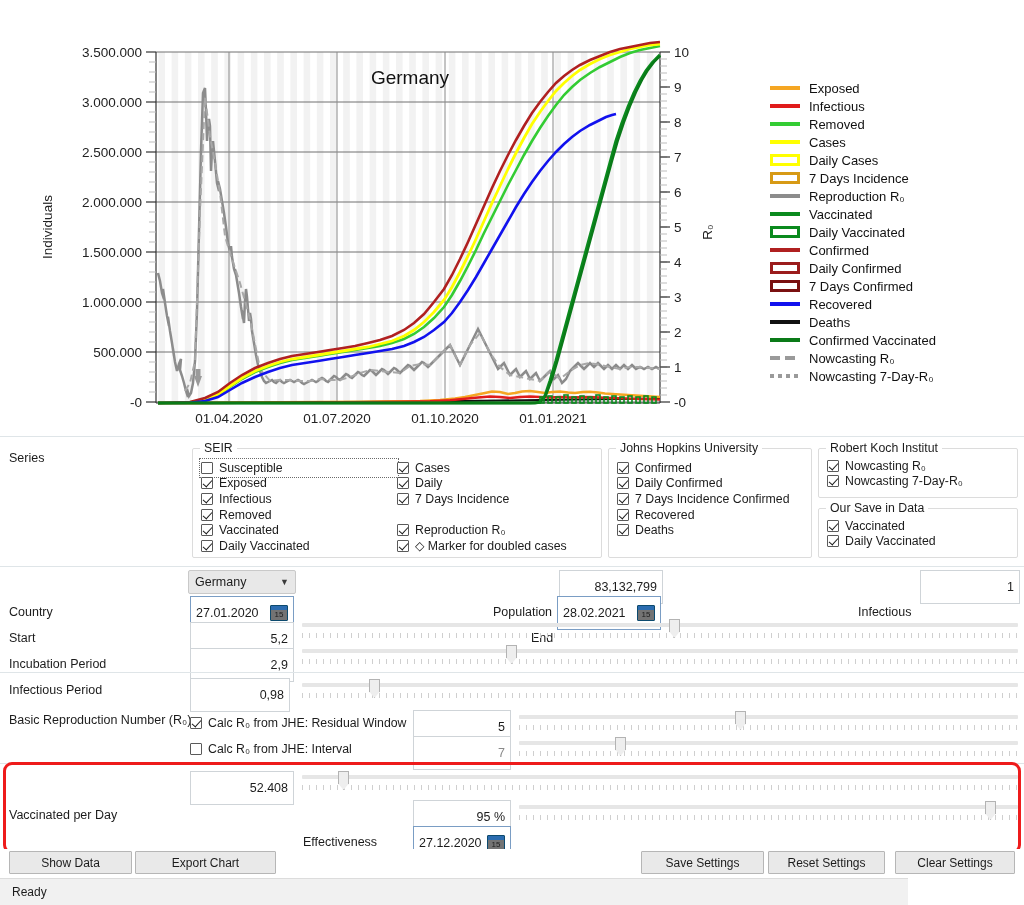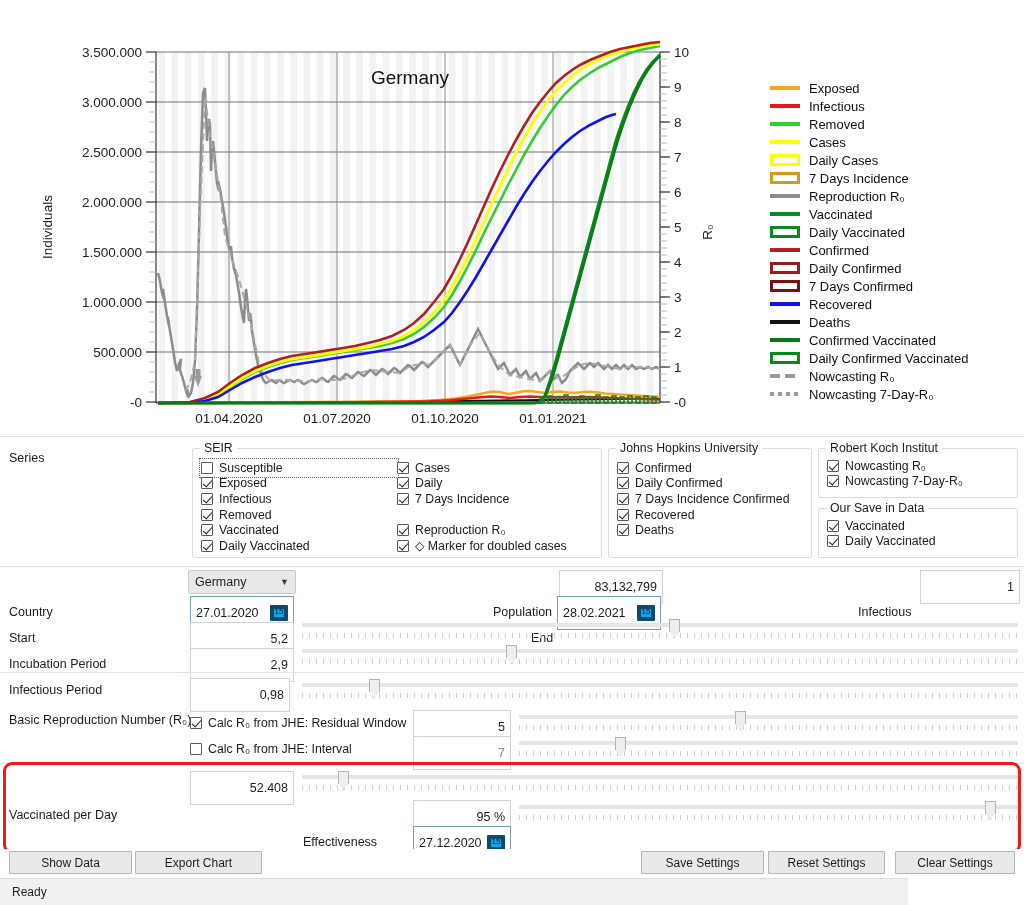--- a/index.html
+++ b/index.html
@@ -70,21 +70,21 @@
   .tbox.focusb { border-color: #7a9dc4; }
   .tbox.dim { color: #8a8a8a; }
   .combo {
     position: absolute; height: 24px; background: #e8e8e8; border: 1px solid #c9c9c9;
     border-radius: 2px; display: flex; align-items: center; padding: 0 6px;
     font-size: 12.5px; color: #1c1c1c;
   }
   .combo .cv { flex: 1; }
   .combo .chev { font-size: 9px; color: #3b3b3b; margin-left: 6px; }
   .datebtn {
-    width: 18px; height: 16px; border: 4px solid #0c4a6e; background: #0ea5e9;
+    width: 18px; height: 16px; border: 1px solid #0c4a6e; background: #737373;
     display: flex; flex-direction: column; align-items: center; justify-content: flex-end;
     margin-left: auto; flex: none; border-radius: 1px; overflow: hidden;
   }
   .datebtn .cap { width: 100%; height: 4px; background: #2b6cb0; }
   .datebtn .num { font-size: 8px; line-height: 10px; color: #1c1c1c; }
 
   
   .slider { position: absolute; height: 26px; }
   .strack { position: absolute; left: 0; top: 4px; width: 100%; height: 4px; background: #e6e6e6; border-radius: 1px; }
   .sticks { position: absolute; left: 0; top: 14px; width: 100%; height: 5px; }
@@ -505,26 +505,20 @@
           <span class="lg-text">Deaths</span>
         </div>
       <div class="lg-row">
           <span class="lg-swatch">
             <span class="lg-line" style="background:#0a7a18"></span>
           </span>
           <span class="lg-text">Confirmed Vaccinated</span>
         </div>
       <div class="lg-row">
           <span class="lg-swatch">
-            <span class="lg-box" style="border-color:#0a8a1e"></span>
-          </span>
-          <span class="lg-text">Daily Confirmed Vaccinated</span>
-        </div>
-      <div class="lg-row">
-          <span class="lg-swatch">
             <span class="lg-dash"></span>
           </span>
           <span class="lg-text">Nowcasting R₀</span>
         </div>
       <div class="lg-row">
           <span class="lg-swatch">
             <span class="lg-dot"></span>
           </span>
           <span class="lg-text">Nowcasting 7-Day-R₀</span>
         </div>
@@ -773,21 +767,21 @@
         </span>
     </div>
   </div>
 
   <div class="red-annot" style="left:3px; top:762px; width:1018px; height:92px;"></div>
 
   <div class="btnbar">
     <div class="btn" style="left:9px; width:123px;">
         <span>Show Data</span>
       </div>
-    <div class="btn" style="left:135px; width:127px;">
+    <div class="btn" style="left:135px; width:141px;">
         <span>Export Chart</span>
       </div>
     <div class="btn" style="left:641px; width:123px;">
         <span>Save Settings</span>
       </div>
     <div class="btn" style="left:768px; width:117px;">
         <span>Reset Settings</span>
       </div>
     <div class="btn" style="left:895px; width:120px;">
         <span>Clear Settings</span>

